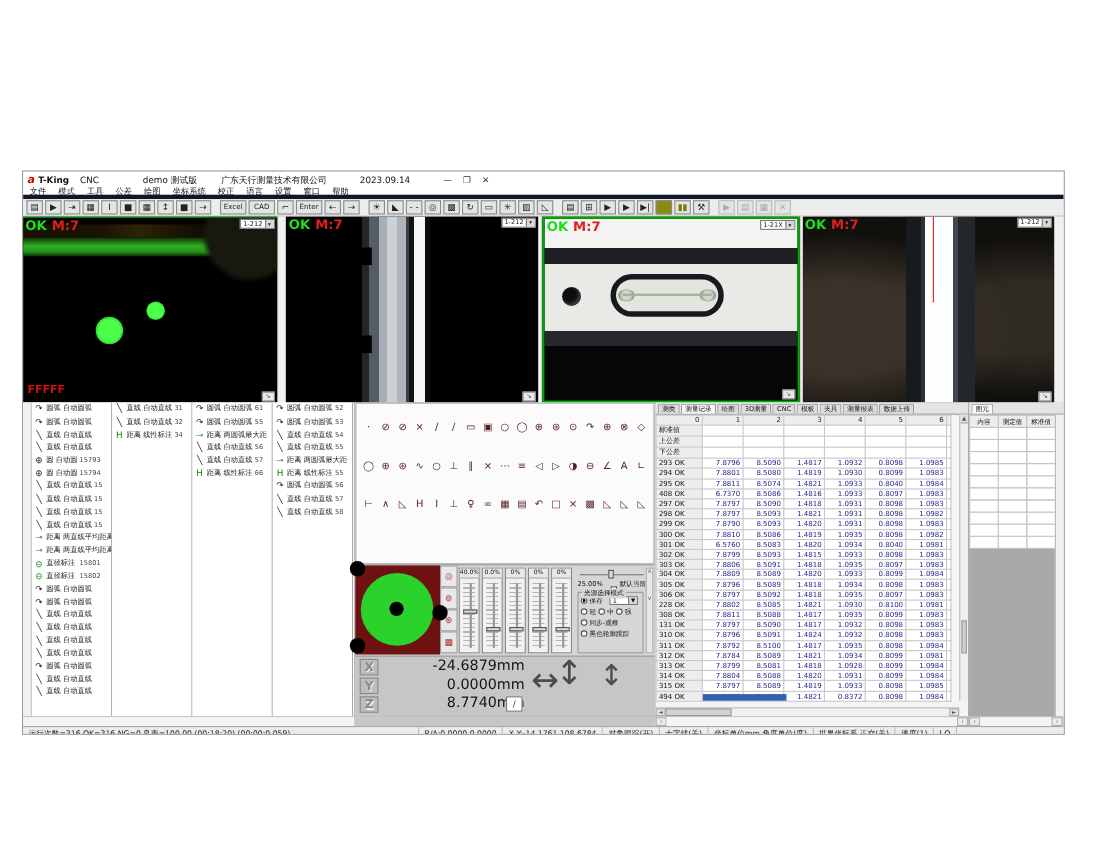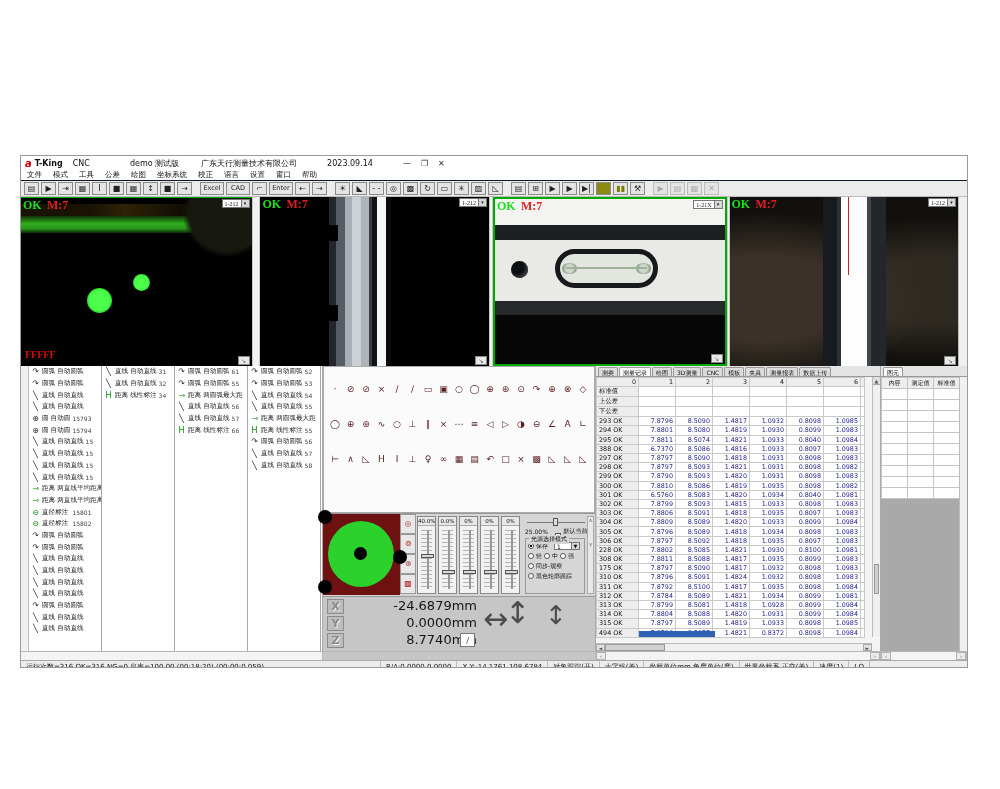--- a/index.html
+++ b/index.html
@@ -14,37 +14,37 @@
   .tb-brand{font-weight:bold;margin-right:10px;}
   .tb-app{margin-right:40px;}
   .tb-demo{margin-right:22px;}
   .tb-co{margin-right:30px;}
   .tb-date{margin-right:30px;}
   .tb-path{flex:1;overflow:hidden;}
   .winbtns{display:flex;gap:10px;margin-right:6px;color:#333;font-size:8px;}
   .winbtns span{cursor:default;}
 
   
-  .menubar{height:11px;background:#fff;border-bottom:1px solid #0f172a;display:flex;gap:11px;
+  .menubar{height:11px;background:#fff;border-bottom:4px solid #0f172a;display:flex;gap:11px;
     padding-left:6px;font-size:7.5px;align-items:center;}
 
   
   .toolbar{height:16px;background:#ececec;border-bottom:1px solid #bbb;display:flex;
     align-items:center;gap:2px;padding:0 3px;}
   .tbgrp{display:flex;gap:2px;margin-right:6px;}
   .tb{min-width:15px;height:13px;border:1px solid #8a8a8a;background:#e4e4e4;font-size:8px;
     line-height:11px;text-align:center;padding:0 2px;color:#222;}
   .tb.txt{font-size:6.5px;min-width:24px;}
   .tb.olive{color:#7a7a00;background:#e4e4e4;}
   .tb.oliveblock{background:#8a8a10;color:#8a8a10;}
   .tb.dim{color:#aaa;border-color:#bbb;}
 
   
   .camrow{height:169px;display:flex;background:#dcdcdc;}
-  .cam{position:relative;background:#000;overflow:hidden;font-family:Liberation Serif, serif;}
+  .cam{position:relative;background:#000;overflow:hidden;}
   .cam .ok{position:absolute;top:0;left:2px;font-size:12px;font-weight:bold;color:#19e019;z-index:5;}
   .cam .m7{position:absolute;top:0;left:26px;font-size:12px;font-weight:bold;color:#e02020;z-index:5;}
   .cam .zoomdd{position:absolute;top:1px;right:2px;height:9px;background:#fff;border:1px solid #777;
     font-size:6px;color:#222;display:flex;align-items:center;z-index:6;}
   .cam .zoomdd .v{padding:0 2px;}
   .cam .zoomdd .a{width:8px;height:100%;background:#d8d8d8;border-left:1px solid #777;font-size:5px;
     text-align:center;line-height:8px;}
   .cam .resz{position:absolute;right:2px;bottom:1px;width:12px;height:9px;background:#e8e8e8;
     border:1px solid #888;color:#444;font-size:6px;line-height:8px;text-align:center;z-index:6;}
   .cam .ffff{position:absolute;left:4px;bottom:6px;color:#d01010;font-size:10px;font-weight:bold;z-index:5;}
@@ -848,21 +848,21 @@
               <td class="rl">295  OK</td>
               <td class="num">7.8811</td>
               <td class="num">8.5074</td>
               <td class="num">1.4821</td>
               <td class="num">1.0933</td>
               <td class="num">0.8040</td>
               <td class="num">1.0984</td>
               <td class="emp"></td>
             </tr>
             <tr>
-              <td class="rl">388  OK</td>
+              <td class="rl">408  OK</td>
               <td class="num">6.7370</td>
               <td class="num">8.5086</td>
               <td class="num">1.4816</td>
               <td class="num">1.0933</td>
               <td class="num">0.8097</td>
               <td class="num">1.0983</td>
               <td class="emp"></td>
             </tr>
             <tr>
               <td class="rl">297  OK</td>
@@ -978,21 +978,21 @@
               <td class="rl">308  OK</td>
               <td class="num">7.8811</td>
               <td class="num">8.5088</td>
               <td class="num">1.4817</td>
               <td class="num">1.0935</td>
               <td class="num">0.8099</td>
               <td class="num">1.0983</td>
               <td class="emp"></td>
             </tr>
             <tr>
-              <td class="rl">175  OK</td>
+              <td class="rl">131  OK</td>
               <td class="num">7.8797</td>
               <td class="num">8.5090</td>
               <td class="num">1.4817</td>
               <td class="num">1.0932</td>
               <td class="num">0.8098</td>
               <td class="num">1.0983</td>
               <td class="emp"></td>
             </tr>
             <tr>
               <td class="rl">310  OK</td>

